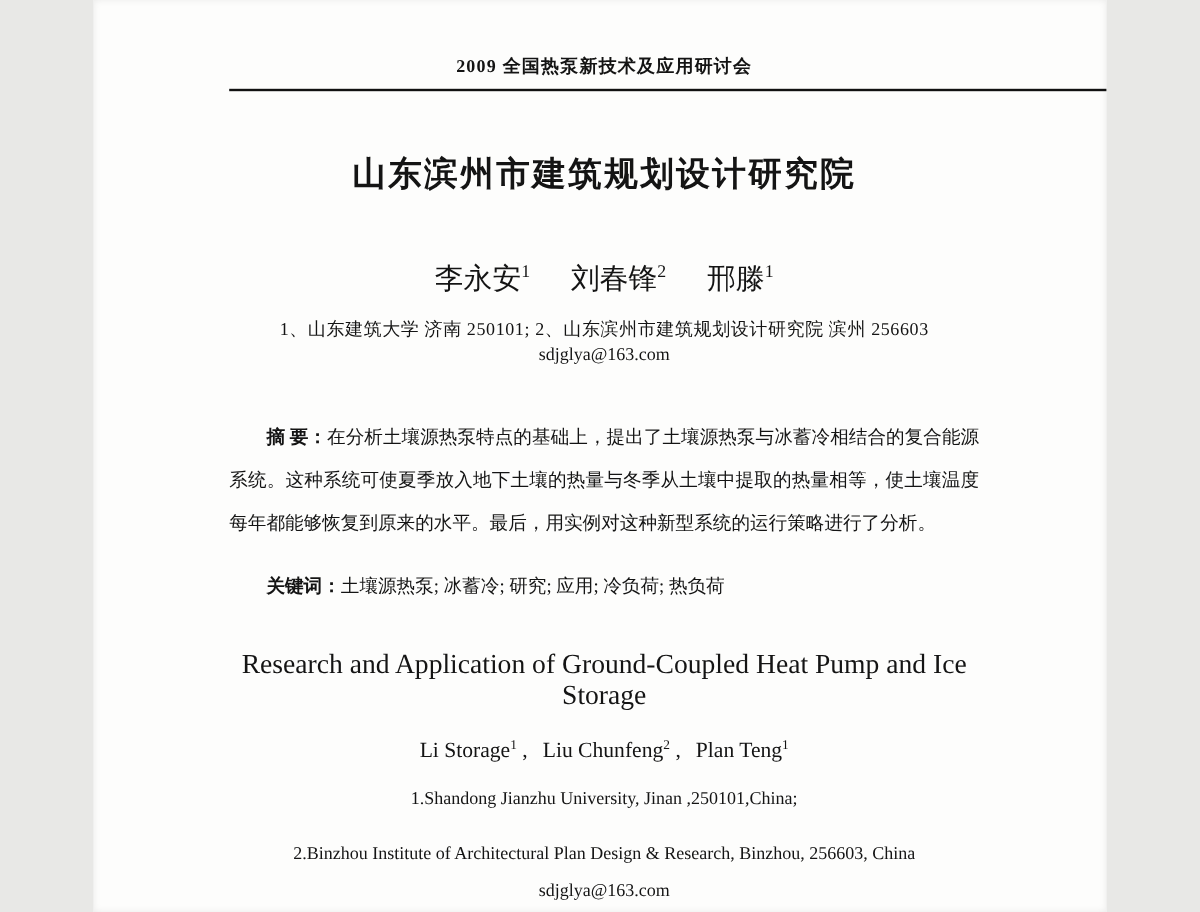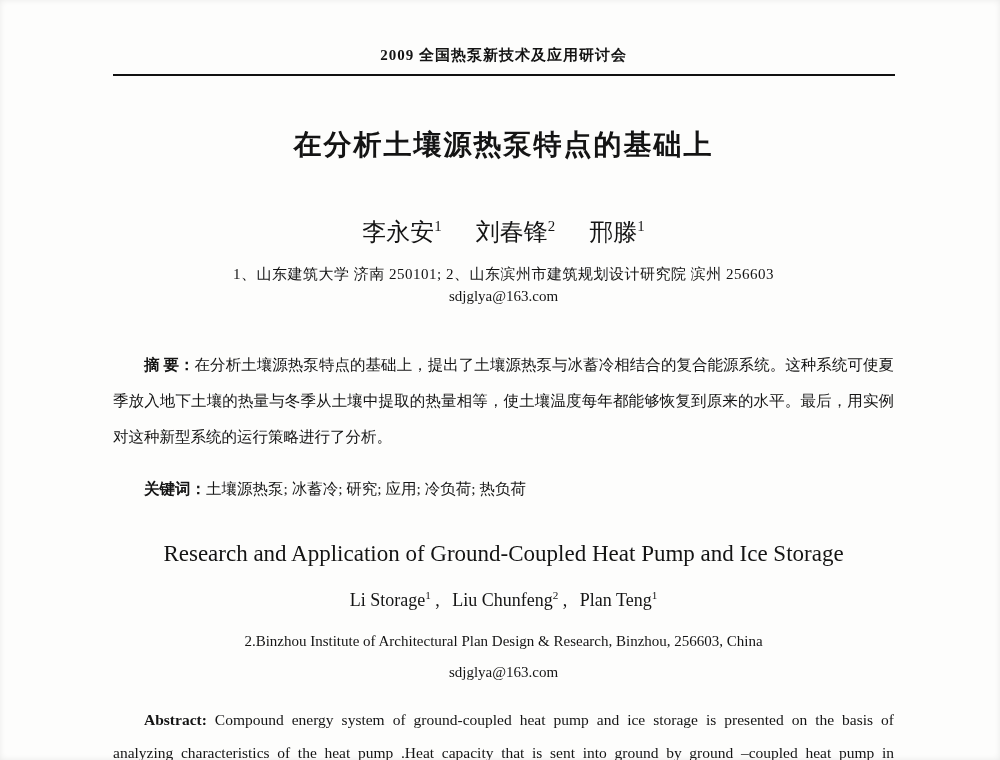--- a/index.html
+++ b/index.html
@@ -2,21 +2,21 @@
 <html><head>
 <meta charset="utf-8">
 <style>
   html, body {
     margin: 0;
     padding: 0;
     background: #e8e8e6;
   }
   .page {
     position: relative;
-    width: 1000px;
+    width: 844px;
     height: 760px;
     margin: 0 auto;
     background: #fdfdfc;
     color: #141414;
     font-family: "Liberation Serif", "DejaVu Serif", serif;
     overflow: hidden;
     box-shadow: inset 0 0 6px rgba(0,0,0,0.08);
   }
   .content {
     padding: 0 106px 0 113px; 
@@ -114,21 +114,21 @@
 </style>
 </head>
 <body>
 
 <div class="page">
   <div class="content">
 
     <div class="conf-header">2009 全国热泵新技术及应用研讨会</div>
     <div class="header-rule"></div>
 
-    <h1 class="cn-title">在分析土壤源热泵特点的基础上</h1>
+    <h1 class="cn-title">山东滨州市建筑规划设计研究院</h1>
 
     <div class="cn-authors">
       <span class="author"><span>李永安</span><sup>1</sup></span>
       <span class="author"><span>刘春锋</span><sup>2</sup></span>
       <span class="author"><span>邢滕</span><sup>1</sup></span>
     </div>
 
     <div class="cn-affiliation">1、山东建筑大学 济南 250101; 2、山东滨州市建筑规划设计研究院 滨州 256603</div>
     <div class="cn-email">sdjglya@163.com</div>
 
@@ -137,19 +137,20 @@
     <p class="cn-keywords"><span class="label-bold">关键词：</span><span>土壤源热泵; 冰蓄冷; 研究; 应用; 冷负荷; 热负荷</span></p>
 
     <h2 class="en-title">Research and Application of Ground-Coupled Heat Pump and Ice Storage</h2>
 
     <div class="en-authors">
       <span class="author"><span>Li Storage</span><sup>1</sup><span> ,  </span></span>
       <span class="author"><span>Liu Chunfeng</span><sup>2</sup><span> ,  </span></span>
       <span class="author"><span>Plan Teng</span><sup>1</sup><span></span></span>
     </div>
 
+    <div class="en-affiliation">1.Shandong Jianzhu University, Jinan ,250101,China;</div>
     <div class="en-affiliation">2.Binzhou Institute of Architectural Plan Design &amp; Research, Binzhou, 256603, China</div>
     <div class="en-email">sdjglya@163.com</div>
 
     <p class="en-abstract"><span class="label-bold">Abstract:</span><span> </span><span>Compound energy system of ground-coupled heat pump and ice storage is presented on the basis of analyzing characteristics of the heat pump .Heat capacity that is sent into ground by ground –coupled heat pump in summer is equal to heat capacity that is draw from  ground in winter so that temperature of ground return to initial that every year. Finally , running tactics of the new system is analyzed by example.</span></p>
 
   </div>
 </div>
 
 </body></html>

